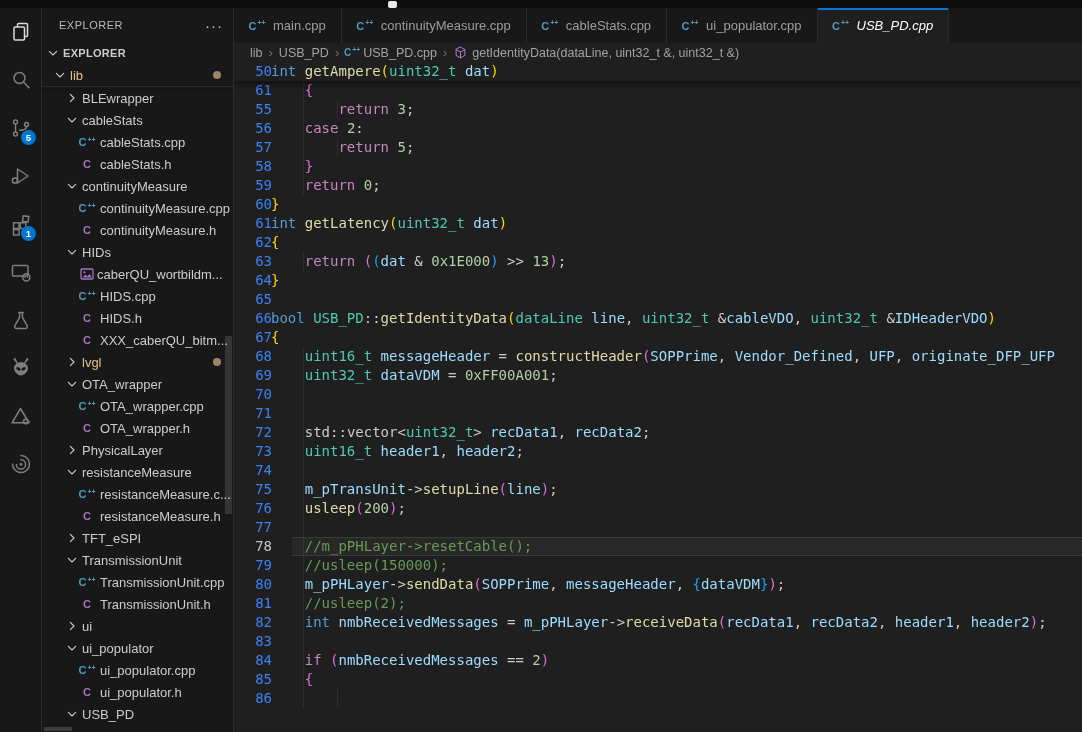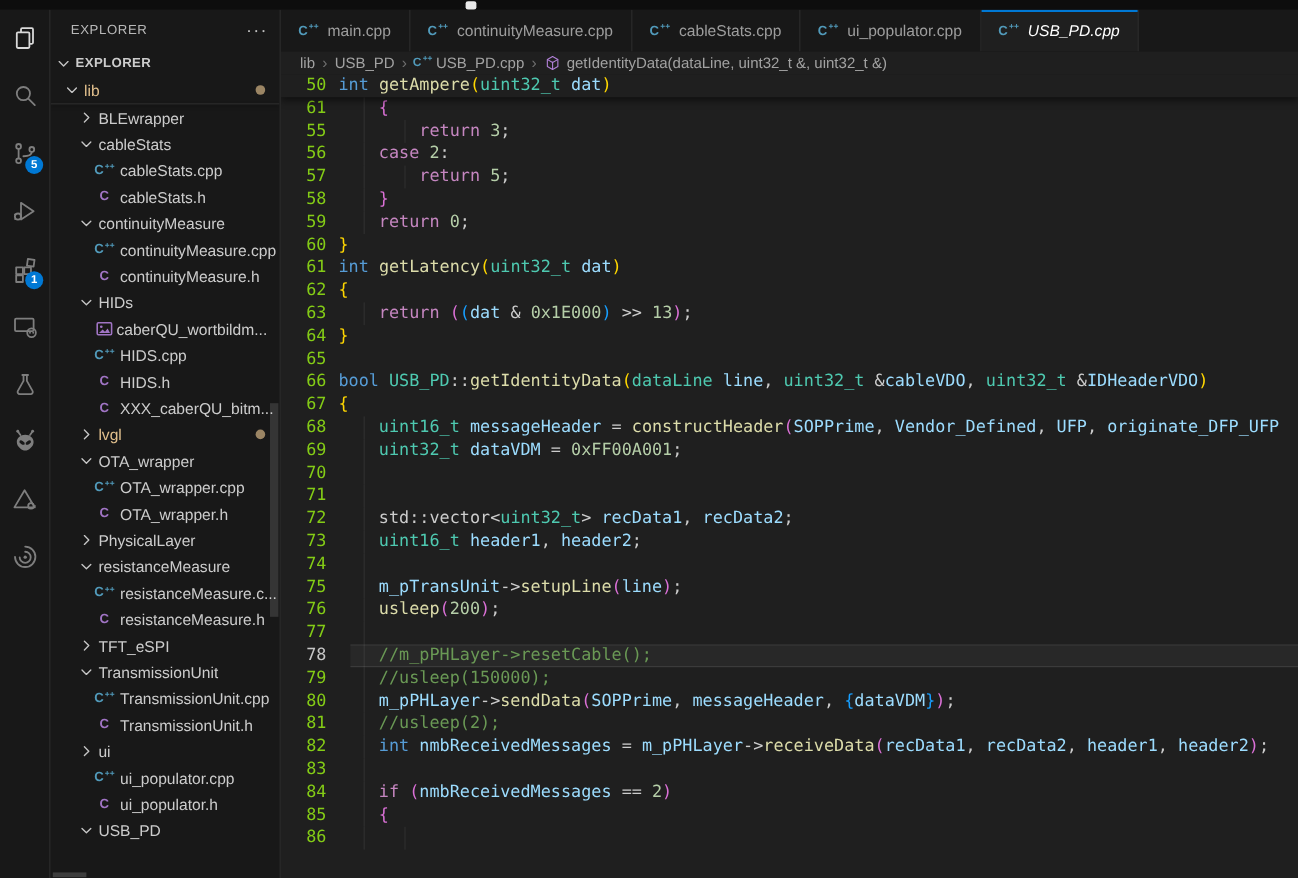--- a/index.html
+++ b/index.html
@@ -58,25 +58,25 @@
   .breadcrumbs{height:19px;display:flex;align-items:center;padding-left:16px;font-size:12.5px;color:#a2a2a2;gap:6px;white-space:nowrap;}
   .bc-item{display:flex;align-items:center;gap:4px;cursor:pointer;}
   .bc-item .ficon{margin-right:0;width:14px;height:14px;font-size:10px;}
   .bc-item .icon{width:15px;height:15px;color:var(--symbolMethod,#b180d7);}
   .bc-item svg{width:15px;height:15px;display:block;}
   .bc-sep{color:#6f6f6f;font-size:13px;}
   .code{position:absolute;left:0;right:0;top:54px;bottom:0;
         font-family:"DejaVu Sans Mono",monospace;font-size:14px;line-height:19px;color:#cccccc;overflow:hidden;}
   .sticky{position:relative;z-index:2;background:var(--editorBg,#1f1f1f);box-shadow:0 3px 6px rgba(0,0,0,.5);}
   .line{height:19px;position:relative;white-space:pre;}
-  .ln{position:absolute;left:0;top:0;width:38px;text-align:right;color:#84cc16;}
+  .ln{position:absolute;left:0;top:0;width:38px;text-align:right;color:#3b82f6;}
   .line.current .ln{color:#c6c6c6;}
   .line.current::before{content:'';position:absolute;left:58px;right:0;top:0;bottom:0;box-sizing:border-box;
         background:rgba(255,255,255,.045);border-top:1px solid rgba(255,255,255,.09);border-bottom:1px solid rgba(255,255,255,.09);}
-  .lc{display:block;margin-left:48px;position:relative;z-index:1;}
+  .lc{display:block;margin-left:37px;position:relative;z-index:1;}
   .guide{position:absolute;top:0;bottom:0;width:1px;background:rgba(255,255,255,.07);}
 </style>
 </head>
 <body>
 
 <div class="app">
   <div class="top-strip">
     <div class="top-frag"></div>
   </div>
 
@@ -344,20 +344,28 @@
           <span class="ficon h">C</span>
           <span class="tlabel">TransmissionUnit.h</span>
         </div>
         <div class="trow d2">
           <span class="icon">
             <svg viewBox="0 0 24 24">
               <path d="M9.5 6.5l5.5 5.5-5.5 5.5" stroke="currentColor" stroke-width="1.7" fill="none" stroke-linecap="round" stroke-linejoin="round"></path>
             </svg>
           </span>
           <span class="tlabel">ui</span>
+        </div>
+        <div class="trow d2">
+          <span class="icon">
+            <svg viewBox="0 0 24 24">
+              <path d="M6.5 9.5l5.5 5.5 5.5-5.5" stroke="currentColor" stroke-width="1.7" fill="none" stroke-linecap="round" stroke-linejoin="round"></path>
+            </svg>
+          </span>
+          <span class="tlabel">ui_populator</span>
         </div>
         <div class="trow d3">
           <span class="ficon cpp">C<em>++</em></span>
           <span class="tlabel">ui_populator.cpp</span>
         </div>
         <div class="trow d3">
           <span class="ficon h">C</span>
           <span class="tlabel">ui_populator.h</span>
         </div>
         <div class="trow d2">

